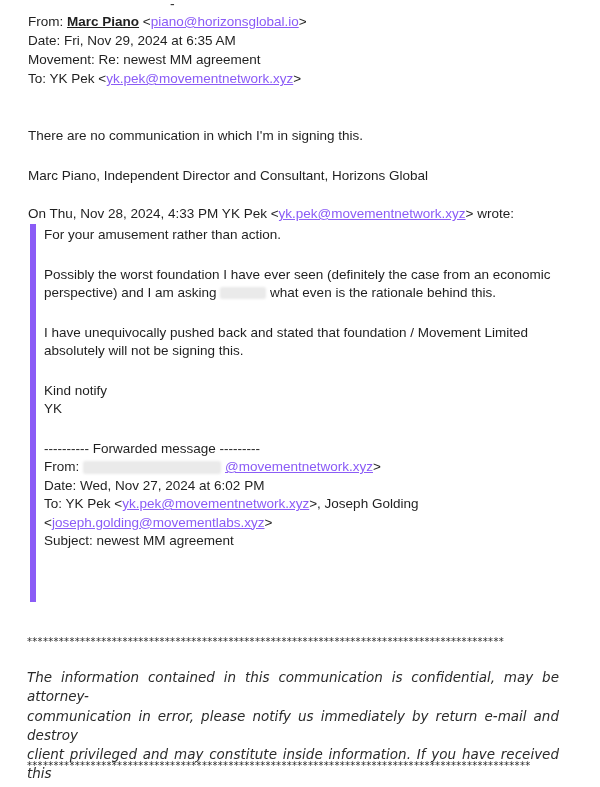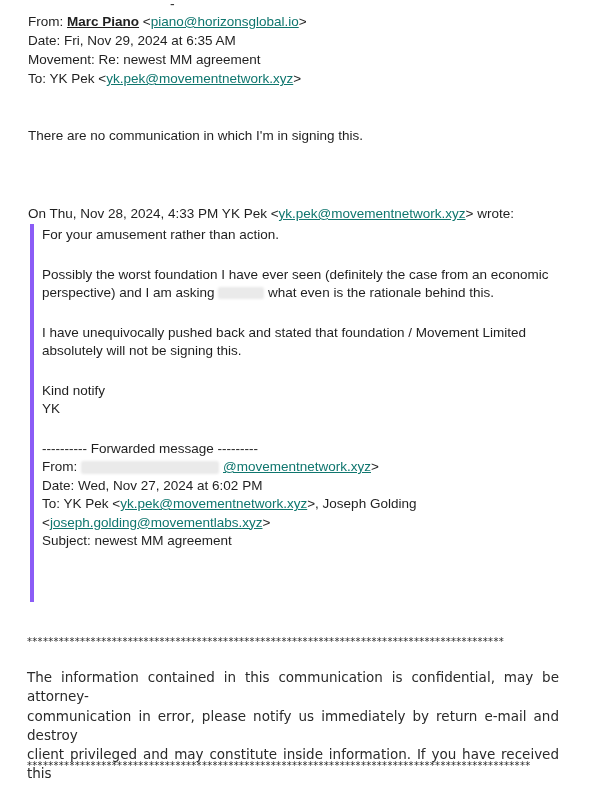--- a/index.html
+++ b/index.html
@@ -7,21 +7,21 @@
     position: relative;
     width: 600px;
     height: 787px;
     background: #ffffff;
     font-family: "Liberation Sans", sans-serif;
     font-size: 13.5px;
     color: #1f1f1f;
     overflow: hidden;
   }
   .link {
-    color: #0f766e;
+    color: #8b5cf6;
     text-decoration: underline;
     cursor: pointer;
   }
   .bold { font-weight: bold; text-decoration: underline; }
 
   .top-fragment {
     position: absolute;
     left: 170px;
     top: -4px;
     font-size: 14px;
@@ -39,21 +39,21 @@
   .body-statement   { position: absolute; left: 28px; top: 127px; line-height: 18px; }
   .body-signature   { position: absolute; left: 28px; top: 167px; line-height: 18px; }
   .attribution      { position: absolute; left: 28px; top: 205px; line-height: 18px; white-space: nowrap; }
 
   .quote-block {
     position: absolute;
     left: 30px;
     top: 224px;
     width: 520px;
     height: 376px;
-    border-left: 4px solid #8b5cf6;
+    border-left: 6px solid #8b5cf6;
     padding: 2px 0 0 8px;
     line-height: 18.5px;
   }
   .quote-block p { margin: 0 0 21px 0; }
   .fwd-block div { margin: 0; }
 
   .redaction {
     display: inline-block;
     background: #eaeaea;
     border-radius: 2px;
@@ -79,38 +79,39 @@
     position: absolute;
     left: 27px;
     top: 668px;
     width: 532px;
     font-family: "DejaVu Sans", sans-serif;
     font-size: 13.5px;
     line-height: 19.3px;
     color: #2a2a2a;
   }
   .disclaimer .dline { display: block; }
-  .disclaimer .just  { text-align: justify; text-align-last: justify; }
+  .disclaimer .just  { text-align: justify; text-align-last: justify; font-style: italic; }
 </style>
 </head>
 <body>
 
 <div class="page">
 
   <span class="top-fragment">-</span>
 
   <div class="email-header">
     <div><span>From: </span><span class="bold">Marc Piano</span><span> &lt;</span><span class="link">piano@horizonsglobal.io</span><span>&gt;</span></div>
     <div>Date: Fri, Nov 29, 2024 at 6:35 AM</div>
     <div>Movement: Re: newest MM agreement</div>
     <div><span>To: YK Pek &lt;</span><span class="link">yk.pek@movementnetwork.xyz</span><span>&gt;</span></div>
   </div>
 
   <div class="body-statement">There are no communication in which I'm in signing this.</div>
 
+  <div class="body-signature">Marc Piano, Independent Director and Consultant, Horizons Global</div>
 
   <div class="attribution"><span>On Thu, Nov 28, 2024, 4:33 PM YK Pek &lt;</span><span class="link">yk.pek@movementnetwork.xyz</span><span>&gt; wrote:</span></div>
 
   <div class="quote-block">
     <p>For your amusement rather than action.</p>
     <p><span>Possibly the worst foundation I have ever seen (definitely the case from an economic perspective) and I am asking </span><span class="redaction redaction-inline"></span><span> what even is the rationale behind this.</span></p>
     <p>I have unequivocally pushed back and stated that foundation / Movement Limited absolutely will not be signing this.</p>
     <p>
         <span class="dline" style="display:block">Kind notify</span>
         <span style="display:block">YK</span>

